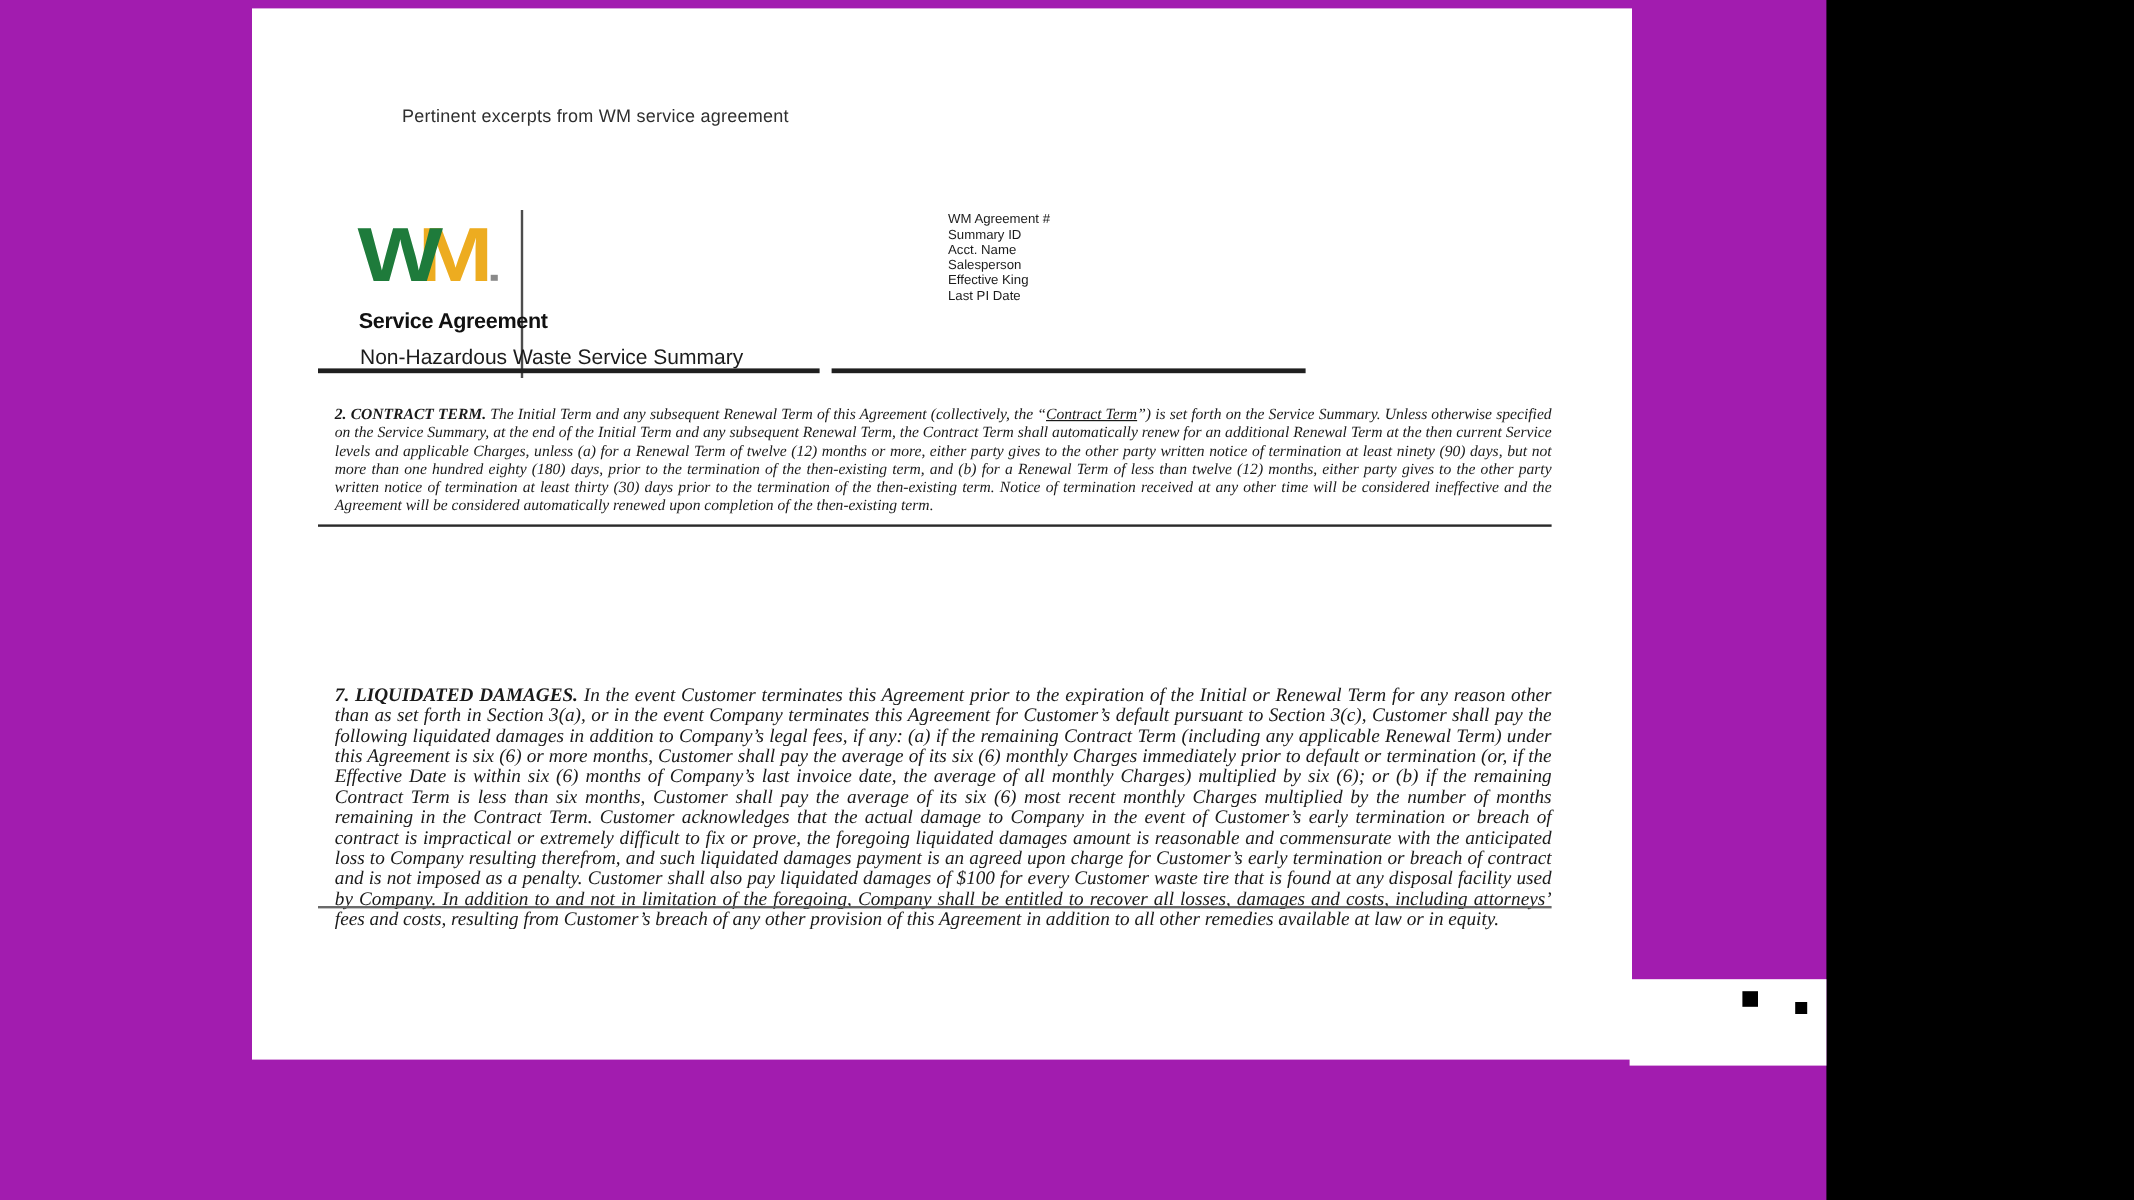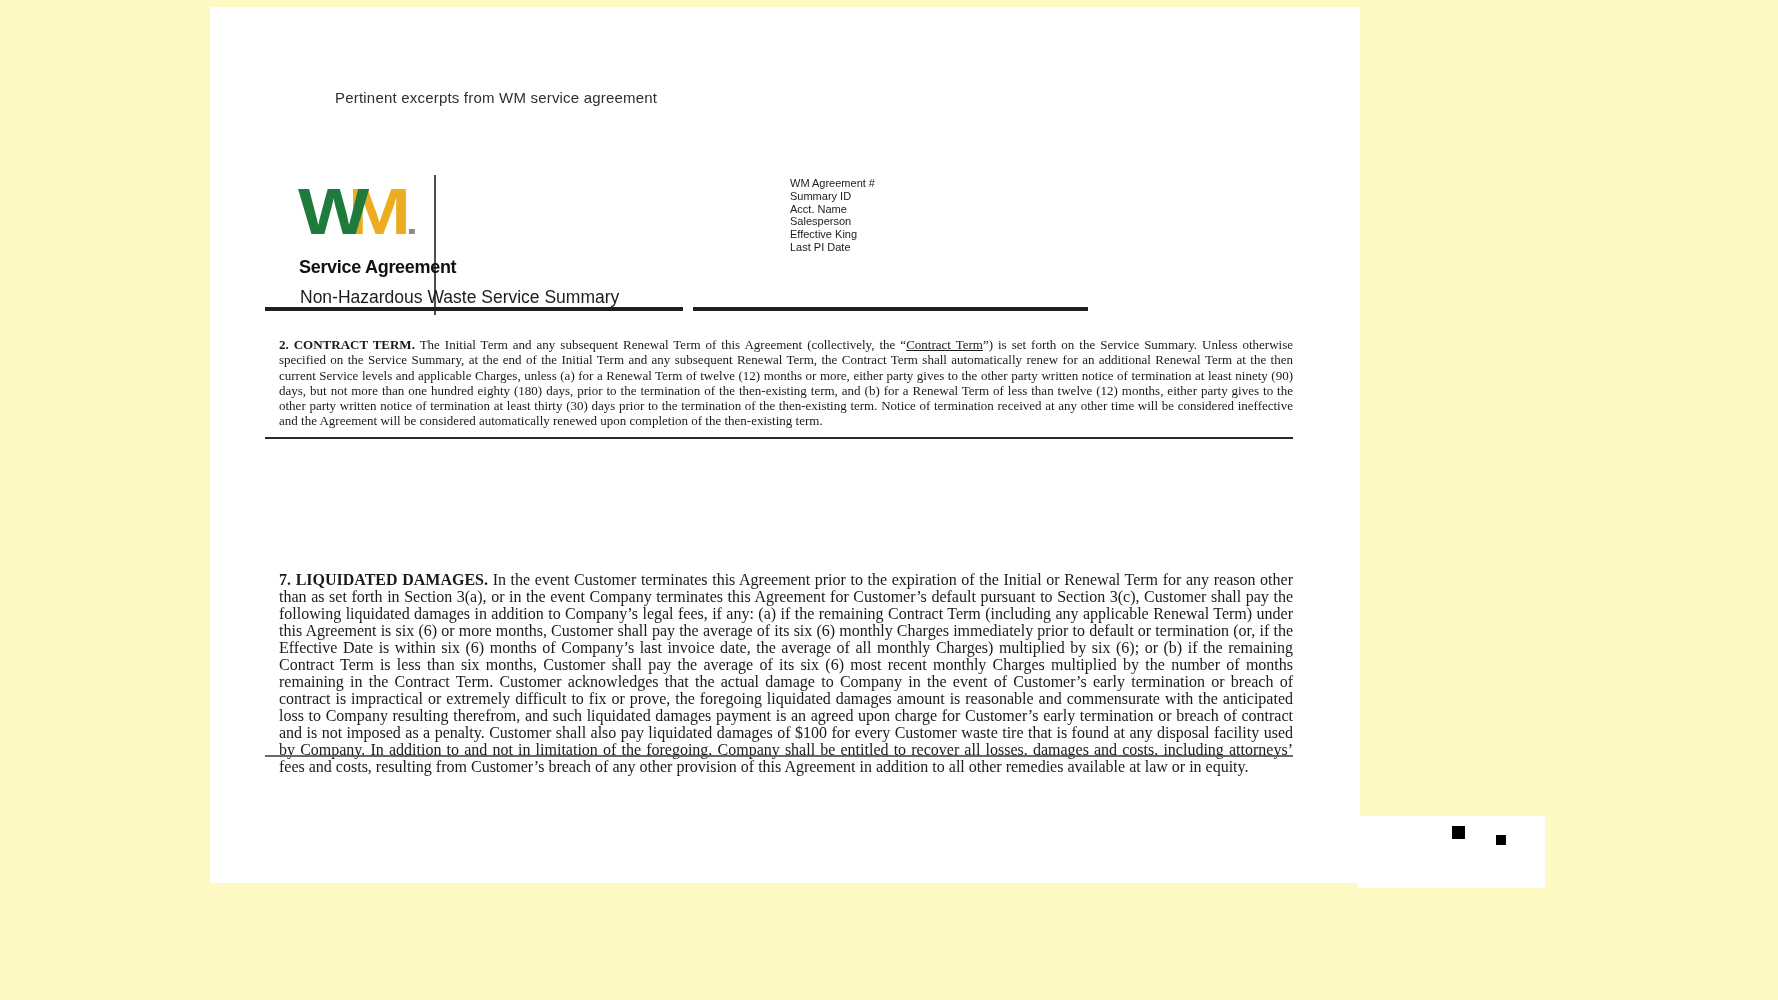--- a/index.html
+++ b/index.html
@@ -1,16 +1,16 @@
 <!DOCTYPE html>
 <html><head>
 <meta charset="utf-8">
 <style>
   html,body{margin:0;padding:0;background:#000;}
-  #root{position:relative;width:1778px;height:1000px;background:#fef9c3;overflow:hidden;
+  #root{position:relative;width:1522px;height:1000px;background:#a21caf;overflow:hidden;
         font-family:"Liberation Sans",sans-serif;}
   #doc-page{position:absolute;left:210px;top:7px;width:1150px;height:876px;background:#ffffff;}
 
   .abs{position:absolute;}
 
   #page-label{left:125px;top:82px;font-size:15px;color:#2f2f2f;letter-spacing:.2px;}
 
   
   #wm-logo{left:88px;top:178px;height:54px;transform:scaleX(1.18);transform-origin:left top;
            font-weight:900;font-size:64px;line-height:54px;letter-spacing:-4px;
@@ -30,21 +30,21 @@
   #doc-title{left:89px;top:250px;font-size:18px;font-weight:bold;color:#111;
              letter-spacing:-.3px;white-space:nowrap;}
   #doc-subtitle{left:90px;top:280px;font-size:17.5px;color:#1c1c1c;white-space:nowrap;}
 
   .rule{background:#1f1f1f;}
   #title-rule-1{left:55px;top:300px;width:418px;height:4px;}
   #title-rule-2{left:483px;top:300px;width:395px;height:4px;}
   #sec2-rule{left:55px;top:430px;width:1028px;height:2px;background:#2a2a2a;}
   #sec7-rule{left:55px;top:748px;width:1028px;height:2px;background:#6a6a6a;}
 
-  .body-par{font-family:"Liberation Serif",serif;color:#1a1a1a;text-align:justify;margin:0;}
+  .body-par{font-family:"Liberation Serif",serif;color:#1a1a1a;text-align:justify;margin:0;font-style:italic;}
   #sec2-par{left:69px;top:330px;width:1014px;font-size:13px;line-height:15.3px;}
   #sec7-par{left:69px;top:564px;width:1014px;font-size:16px;line-height:17px;}
   .body-par b{font-weight:bold;}
   .u{text-decoration:underline;}
 
   #corner-box{left:1358px;top:816px;width:187px;height:72px;background:#ffffff;}
   .sq{position:absolute;background:#000;}
   #corner-sq-1{left:94px;top:10px;width:13px;height:13px;}
   #corner-sq-2{left:138px;top:19px;width:10px;height:10px;}
 </style>

